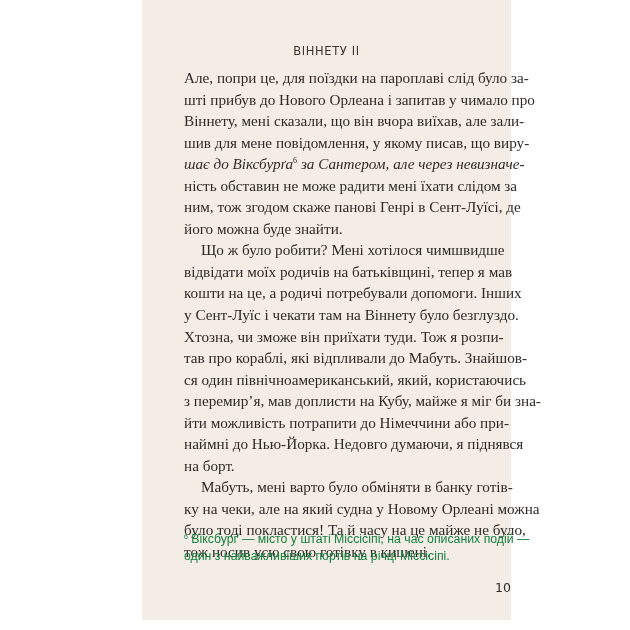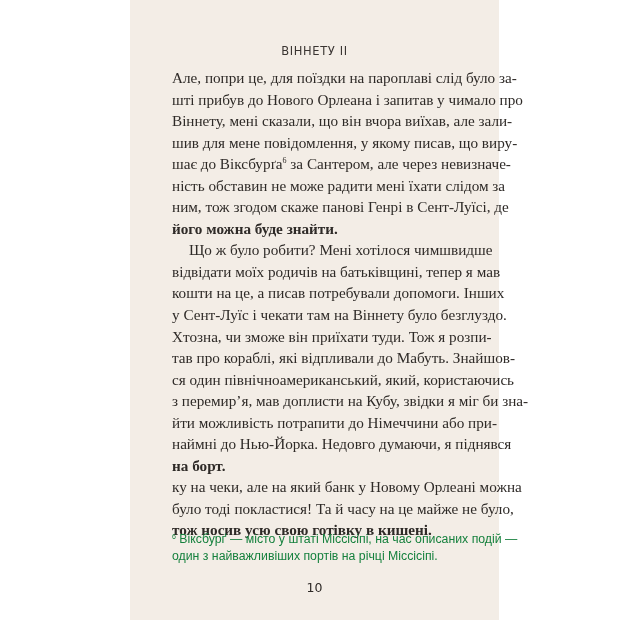--- a/index.html
+++ b/index.html
@@ -1,44 +1,44 @@
 <!DOCTYPE html>
 <html><head>
 <meta charset="utf-8">
 <style>
   html, body { margin: 0; padding: 0; background: #ffffff; }
   body { width: 630px; height: 630px; position: relative; overflow: hidden; }
   .page {
-    position: absolute; left: 130px; top: 0; width: 369px; height: 620px;
+    position: absolute; left: 142px; top: 0; width: 369px; height: 620px;
     background: #f3ede6;
   }
   .running-head {
     position: absolute; left: 0; width: 100%; top: 44px; text-align: center;
     font-family: "DejaVu Sans", sans-serif; font-size: 11.5px; letter-spacing: 0.6px;
     color: #3a3532;
   }
   .body-text {
     position: absolute; left: 42px; top: 67px; width: 290px;
     font-family: "Liberation Serif", serif; font-size: 15.2px; line-height: 21.55px;
     color: #2e2a27;
   }
   .line { display: block; text-align: justify; text-align-last: justify; white-space: nowrap; height: 21.55px; }
-  .line.last { text-align-last: left; font-weight: bold; }
+  .line.last { text-align-last: left; }
   .line.indent { text-indent: 17px; }
-  .line > span { display: inline; }
+  .line > span { display: inline; font-style: italic; }
   sup { font-size: 8px; vertical-align: 6px; line-height: 0; }
   .footnote {
     position: absolute; left: 42px; top: 531px; width: 292px;
     font-family: Liberation Sans, sans-serif; font-size: 12.3px; line-height: 17px;
     color: #15803d;
   }
   .footnote .fline { display: block; white-space: nowrap; }
   .footnote sup { font-size: 7px; vertical-align: 4px; }
   .page-number {
-    position: absolute; left: 0; width: 100%; top: 580px; text-align: center;
+    position: absolute; left: 0; width: 100%; top: 580px; text-align: right;
     font-family: "DejaVu Sans", sans-serif; font-size: 12.5px; color: #2e2a27;
   }
 </style>
 </head>
 <body>
 
 <div class="page">
   <div class="running-head">ВІННЕТУ ІІ</div>
 
   <div class="body-text">
@@ -50,33 +50,34 @@
       <span class="line">шив для мене повідомлення, у якому писав, що виру-</span>
       <span class="line"><span>шає до Віксбурґа</span><sup>6</sup><span> за Сантером, але через невизначе-</span></span>
       <span class="line">ність обставин не може радити мені їхати слідом за</span>
       <span class="line">ним, тож згодом скаже панові Генрі в Сент-Луїсі, де</span>
       <span class="line last">його можна буде знайти.</span>
     </div>
 
     <div>
       <span class="line indent">Що ж було робити? Мені хотілося чимшвидше</span>
       <span class="line">відвідати моїх родичів на батьківщині, тепер я мав</span>
-      <span class="line">кошти на це, а писав потребували допомоги. Інших</span>
+      <span class="line">кошти на це, а родичі потребували допомоги. Інших</span>
       <span class="line">у Сент-Луїс і чекати там на Віннету було безглуздо.</span>
       <span class="line">Хтозна, чи зможе він приїхати туди. Тож я розпи-</span>
       <span class="line">тав про кораблі, які відпливали до Мабуть. Знайшов-</span>
       <span class="line">ся один північноамериканський, який, користаючись</span>
-      <span class="line">з перемир’я, мав доплисти на Кубу, звідки я міг би зна-</span>
+      <span class="line">з перемир’я, мав доплисти на Кубу, майже я міг би зна-</span>
       <span class="line">йти можливість потрапити до Німеччини або при-</span>
       <span class="line">наймні до Нью-Йорка. Недовго думаючи, я піднявся</span>
       <span class="line last">на борт.</span>
     </div>
 
     <div>
-      <span class="line">ку на чеки, але на який банк у Новому Орлеані можна</span>
+      <span class="line indent">Мабуть, мені варто було обміняти в банку готів-</span>
+      <span class="line">ку на чеки, але на який судна у Новому Орлеані можна</span>
       <span class="line">було тоді покластися! Та й часу на це майже не було,</span>
       <span class="line last">тож носив усю свою готівку в кишені.</span>
     </div>
 
   </div>
 
   <div class="footnote">
     <span class="fline"><sup>6</sup><span> Віксбурґ — місто у штаті Міссісіпі, на час описаних подій —</span></span>
     <span class="fline">один з найважливіших портів на річці Міссісіпі.</span>
   </div>

